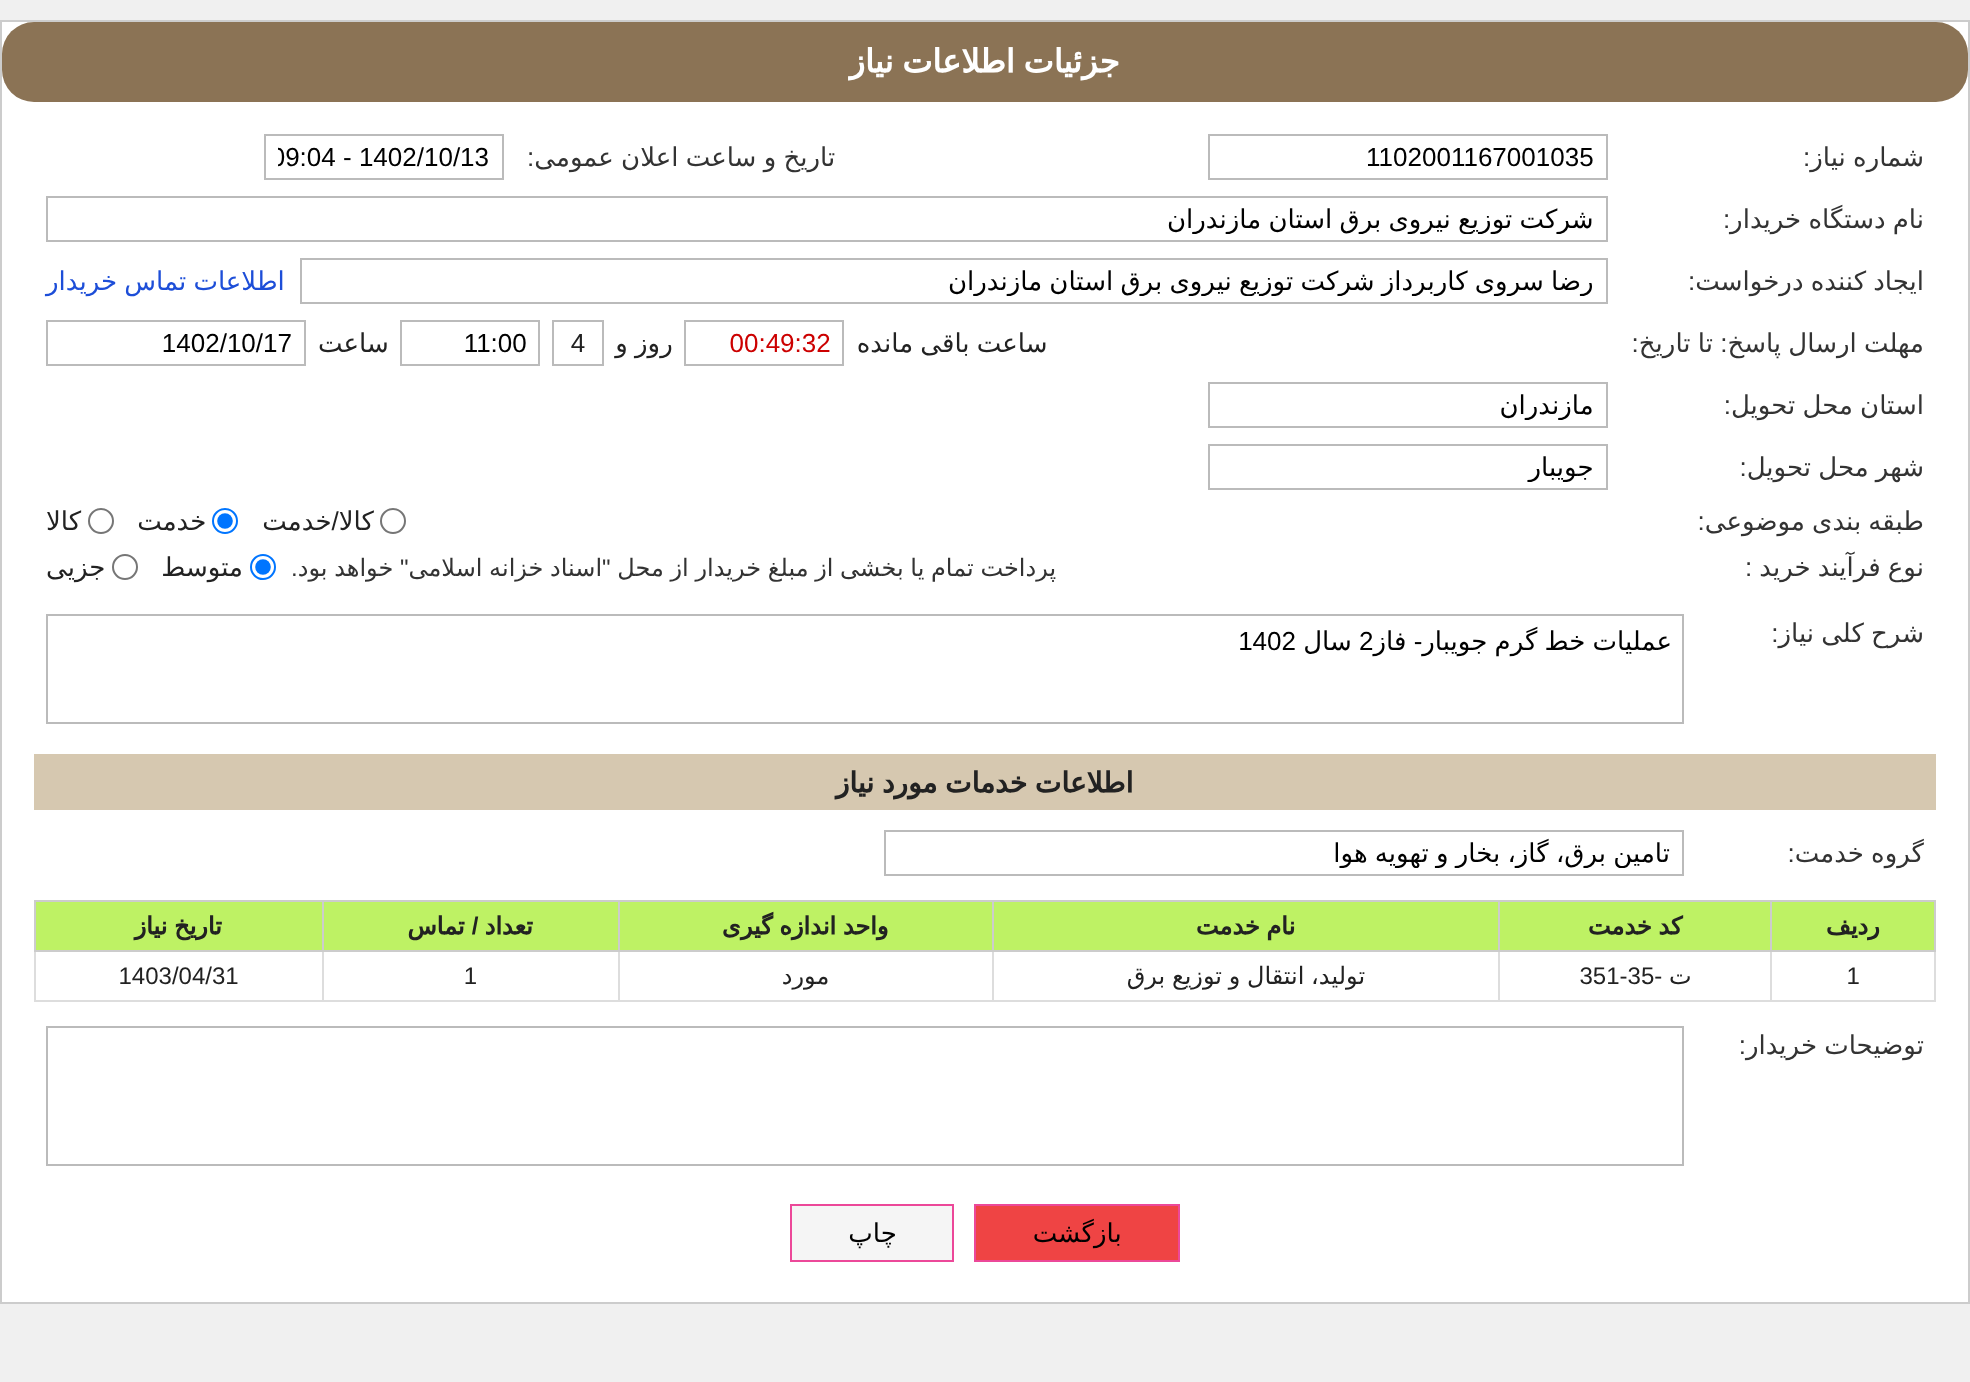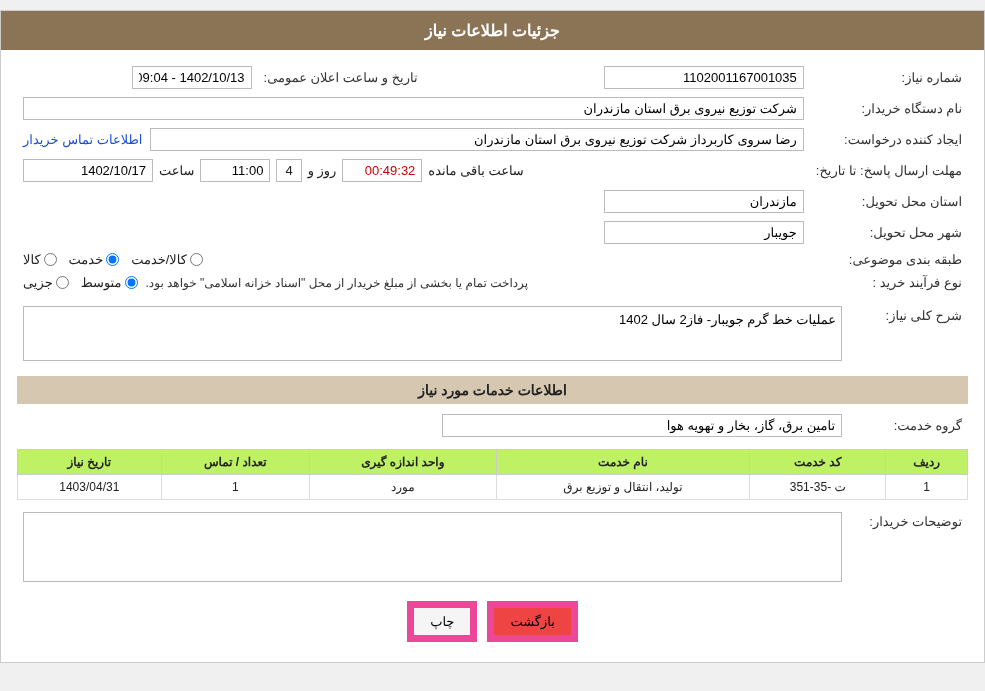--- a/index.html
+++ b/index.html
@@ -16,20 +16,21 @@
       background: #fff;
       border: 1px solid #ccc;
     }
     .page-header {
       background: #8B7355;
       color: #fff;
       text-align: center;
       padding: 10px 0;
       font-size: 16px;
       font-weight: bold;
+      border-radius: 16px;
     }
     .content {
       padding: 12px 16px;
     }
     .form-table {
       width: 100%;
       border-collapse: collapse;
       margin-bottom: 8px;
     }
     .form-table td {
@@ -140,25 +141,25 @@
       resize: none;
     }
     .footer-buttons {
       text-align: center;
       margin: 12px 0 8px 0;
       display: flex;
       justify-content: center;
       gap: 10px;
     }
     .btn {
-      padding: 6px 16px;
+      padding: 6px 28px;
       font-size: 13px;
       font-family: Tahoma, Arial, sans-serif;
       cursor: pointer;
-      border: 7px solid #ec4899;
+      border: 1px solid #ec4899;
     }
     .btn-print {
       background: #f5f5f5;
     }
     .btn-back {
       background: #ef4444;
     }
   </style>
 </head>
 <body>

